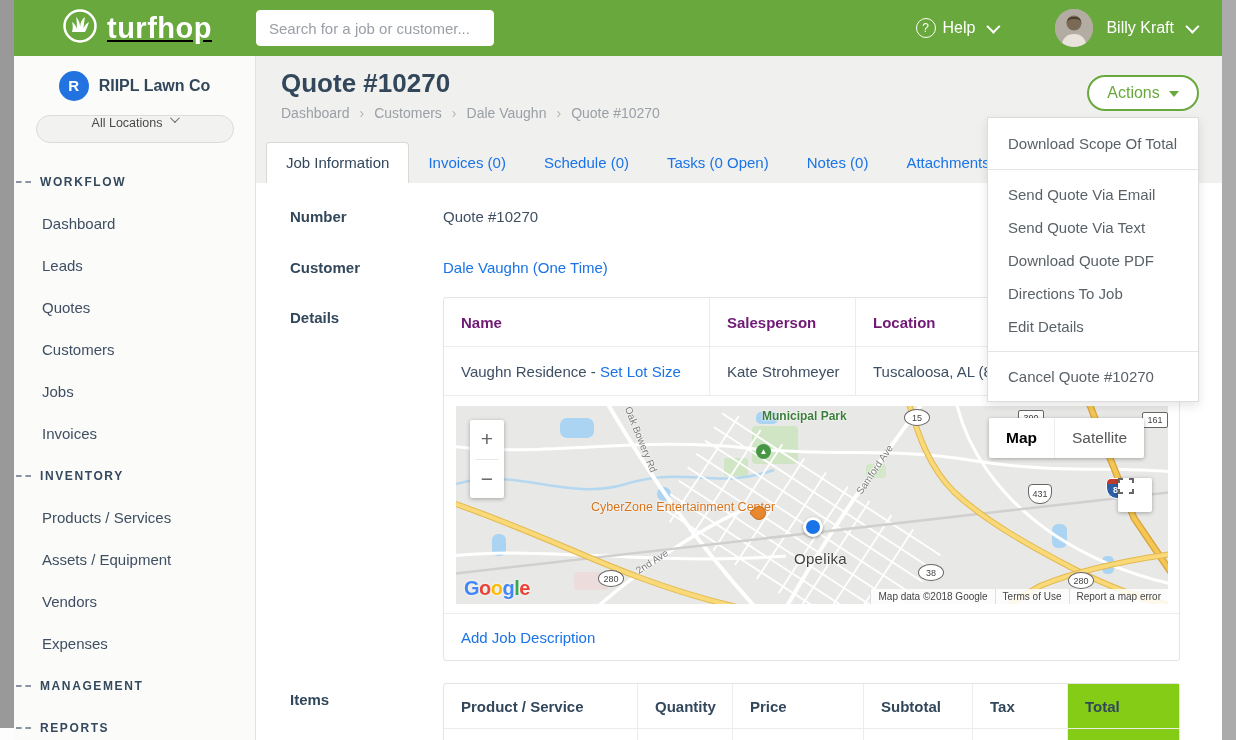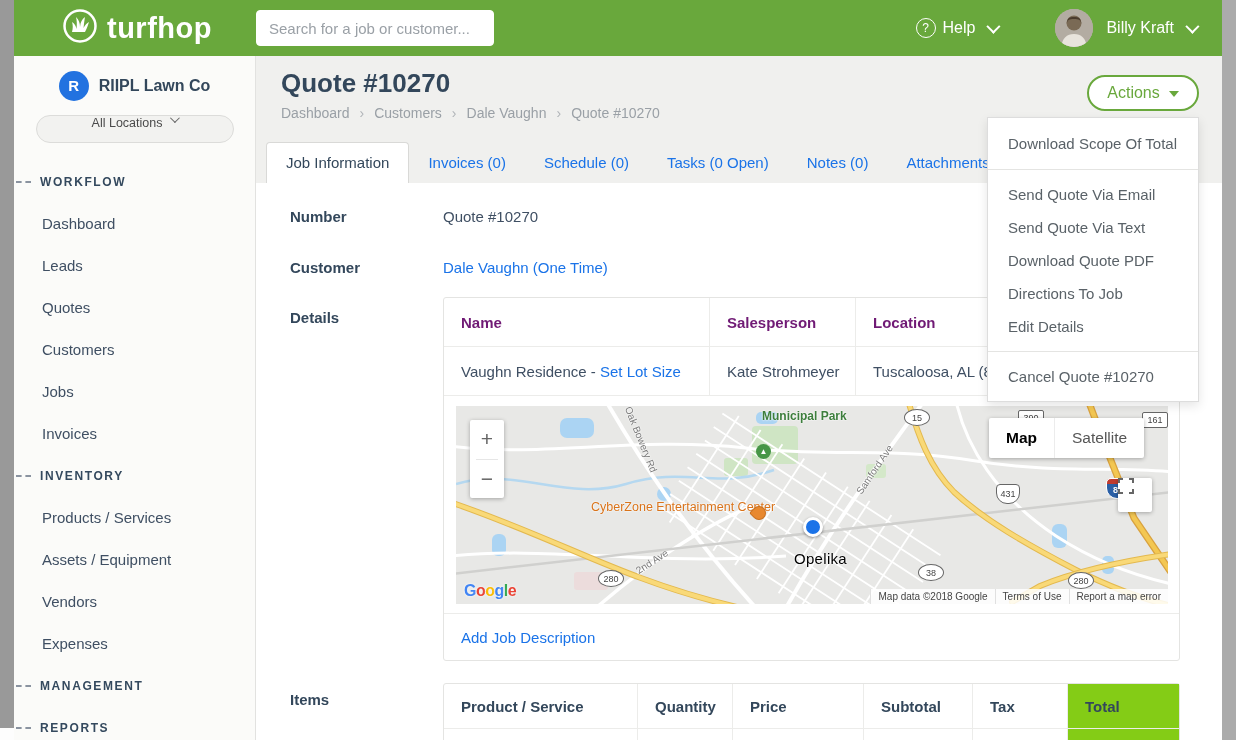--- a/index.html
+++ b/index.html
@@ -1,20 +1,20 @@
 <!DOCTYPE html>
 <html><head>
 <meta charset="utf-8">
 <style>
   html,body{margin:0;padding:0;}
   body{width:1236px;height:740px;overflow:hidden;position:relative;
        font-family:"Liberation Sans",sans-serif;background:#fff;}
   .abs{position:absolute;}
   
-  .topbar{left:0;top:0;width:1236px;height:56px;background:#69a83c;display:flex;align-items:center;}
+  .topbar{left:0;top:0;width:1236px;height:56px;background:#69a83c;display:flex;align-items:center;text-decoration:underline;}
   .brand{display:flex;align-items:center;margin-left:62px;}
   .brand-text{color:#fff;font-size:29px;font-weight:bold;letter-spacing:.5px;margin-left:9px;}
   .search{position:absolute;left:256px;top:10px;width:238px;height:36px;border:1px solid #fff;
           border-radius:4px;background:#fff;font-size:15px;color:#444;padding:0 12px;box-sizing:border-box;outline:none;}
   .search::placeholder{color:#9aa0a6;}
   .top-right{position:absolute;right:40px;top:0;height:56px;display:flex;align-items:center;color:#fff;}
   .help-wrap{display:flex;align-items:center;margin-right:58px;cursor:pointer;}
   .help-circ{width:18px;height:18px;border:1.6px solid #fff;border-radius:50%;display:flex;
              align-items:center;justify-content:center;font-size:12px;margin-right:7px;}
   .help-txt,.user-txt{font-size:16px;}
@@ -80,21 +80,21 @@
   .menu-item{padding:0 20px;font-size:15px;color:#5a6268;cursor:pointer;display:flex;align-items:center;}
   .mi-a{height:51px;} .mi-b{height:33px;} .mi-c{height:49px;}
   .menu-div{border-top:1px solid #e4e4e2;}
   
   .map{position:absolute;left:12px;top:108px;width:712px;height:198px;overflow:hidden;background:#e8e8e6;}
   .map svg{position:absolute;left:0;top:0;}
   .mlabel{position:absolute;font-size:10px;color:#7b7b7b;white-space:nowrap;
           text-shadow:0 0 2px #fff,0 0 2px #fff;}
   .park-lb{color:#3d7e3d;font-size:12px;font-weight:bold;text-align:center;width:70px;line-height:1.15;}
   .poi-lb{color:#d9731a;font-size:12.5px;text-align:center;width:150px;line-height:1.2;}
-  .city-lb{color:#000000;font-size:15px;letter-spacing:.3px;}
+  .city-lb{color:#404040;font-size:15px;letter-spacing:.3px;}
   .rot-oak{transform:rotate(68deg);} .rot-sam{transform:rotate(-56deg);} .rot-2nd{transform:rotate(-33deg);}
   .tree-mk{position:absolute;width:15px;height:15px;border-radius:50%;background:#469646;display:flex;
            align-items:center;justify-content:center;color:#fff;font-size:8px;}
   .poi-mk{position:absolute;width:14px;height:14px;border-radius:50% 50% 50% 2px;background:#e8882e;
           transform:rotate(45deg);border:1px solid #c96f1d;box-sizing:border-box;}
   .loc-dot{position:absolute;width:14px;height:14px;border-radius:50%;background:#1b73e8;border:3px solid #fff;
            box-shadow:0 1px 3px rgba(0,0,0,.4);}
   .shield{position:absolute;background:#fff;border:1px solid #666;color:#444;font-size:9px;
           display:flex;align-items:center;justify-content:center;z-index:3;}
   .sh-oval{width:24px;height:15px;border-radius:50%;}
@@ -107,21 +107,21 @@
       box-shadow:0 1px 4px rgba(0,0,0,.3);display:flex;flex-direction:column;z-index:4;}
   .mz-btn{flex:1;display:flex;align-items:center;justify-content:center;font-size:21px;color:#666;cursor:pointer;}
   .mz-sep{height:1px;background:#e6e6e6;margin:0 6px;}
   .mtype{position:absolute;left:533px;top:12px;height:40px;display:flex;background:#fff;border-radius:2px;
          box-shadow:0 1px 4px rgba(0,0,0,.3);z-index:4;}
   .mtype-btn{display:flex;align-items:center;justify-content:center;font-size:15.5px;cursor:pointer;padding:0 17px;}
   .mtype-map{font-weight:bold;color:#000;border-right:1px solid #ececec;}
   .mtype-sat{color:#565656;}
   .fsbtn{position:absolute;left:662px;top:72px;width:34px;height:34px;background:#fff;border-radius:2px;
          box-shadow:0 1px 4px rgba(0,0,0,.3);display:flex;align-items:center;justify-content:center;z-index:4;cursor:pointer;}
-  .glogo{position:absolute;left:8px;bottom:4px;font-size:16px;font-weight:bold;letter-spacing:-.5px;z-index:4;
+  .glogo{position:absolute;left:8px;bottom:4px;font-size:20px;font-weight:bold;letter-spacing:-.5px;z-index:4;
          text-shadow:0 0 3px #fff;}
   .gc1{color:#4285F4;} .gc2{color:#EA4335;} .gc3{color:#FBBC05;} .gc4{color:#4285F4;} .gc5{color:#34A853;} .gc6{color:#EA4335;}
   .attr{position:absolute;right:0;bottom:0;display:flex;z-index:4;font-size:10px;color:#444;}
   .attr span{background:rgba(255,255,255,.85);padding:2px 7px;border-left:1px solid #e0e0e0;white-space:nowrap;}
 </style>
 </head>
 <body>
 
 <div class="abs topbar">
   <div class="brand">
@@ -299,21 +299,21 @@
     <div class="mlabel rot-sam" style="left:390px;top:58px;">Samford Ave</div>
     <div class="mlabel rot-2nd" style="left:178px;top:150px;">2nd Ave</div>
     <div class="mlabel poi-lb" style="left:135px;top:94px;">CyberZone Entertainment Center</div>
     <div class="poi-mk" style="left:296px;top:100px;"></div>
     <div class="loc-dot" style="left:347px;top:111px;"></div>
     <div class="mlabel city-lb" style="left:338px;top:144px;">Opelika</div>
 
     <div class="shield sh-oval" style="left:448px;top:3px;">15</div>
     <div class="shield sh-rect" style="left:562px;top:4px;">390</div>
     <div class="shield sh-rect" style="left:686px;top:6px;">161</div>
-    <div class="shield sh-us" style="left:540px;top:78px;">431</div>
+    <div class="shield sh-us" style="left:572px;top:78px;">431</div>
     <div class="shield sh-i85" style="left:650px;top:72px;">85</div>
     <div class="shield sh-oval" style="left:462px;top:158px;">38</div>
     <div class="shield sh-oval" style="left:142px;top:164px;">280</div>
     <div class="shield sh-oval" style="left:612px;top:166px;">280</div>
 
     <div class="mz">
       <div class="mz-btn">+</div>
       <div class="mz-sep"></div>
       <div class="mz-btn">−</div>
     </div>

